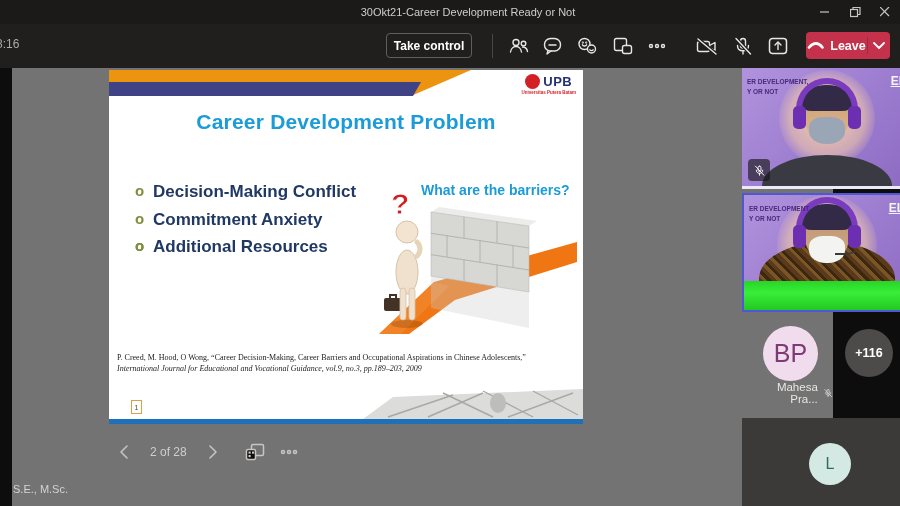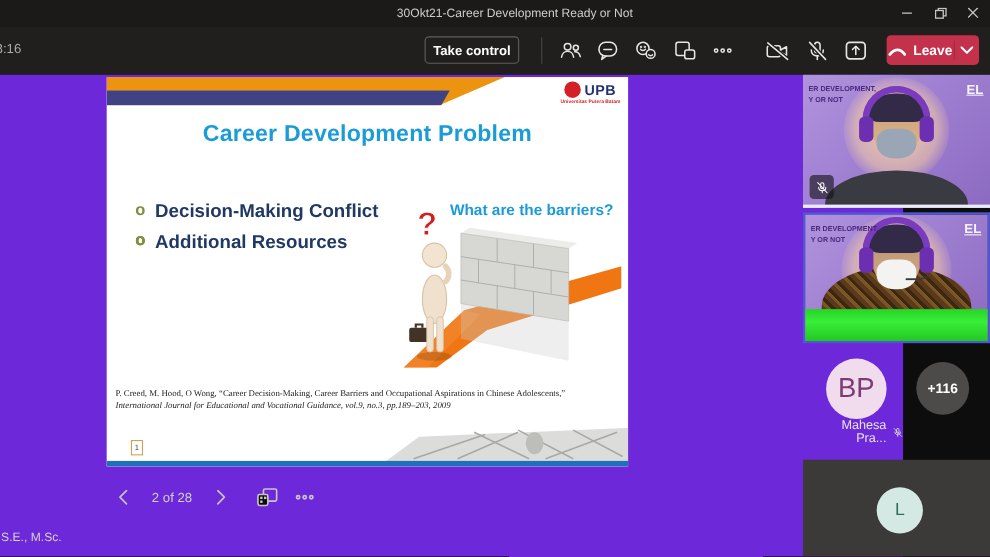--- a/index.html
+++ b/index.html
@@ -21,27 +21,27 @@
   .timer { position:absolute; left:-4px; top:13px; font-size:12px; color:#adaaa7; }
   .take-control { position:absolute; left:386px; top:9px; width:86px; height:25px;
     border:1px solid #605e5c; border-radius:4px; background:transparent; color:#ffffff;
     font-size:12px; font-weight:600; font-family:"Liberation Sans",sans-serif; }
   .tb-sep { position:absolute; left:492px; top:10px; width:1px; height:24px; background:#484644; }
   .tb-icon { position:absolute; top:10px; width:26px; height:24px; display:flex;
     align-items:center; justify-content:center; }
   .tb-icon svg { stroke:#e8e6e3; fill:none; stroke-width:1.4; stroke-linecap:round; stroke-linejoin:round; }
   .leave-btn { position:absolute; left:806px; top:8px; width:84px; height:27px;
     background:#c4314b; border-radius:4px; display:flex; align-items:center; color:#fff; }
-  .leave-main { flex:1; display:flex; align-items:center; justify-content:center; gap:6px;
+  .leave-main { flex:1; display:flex; justify-content:center; gap:6px;
     font-size:12.5px; font-weight:700; }
   .leave-sep { width:1px; height:17px; background:#a32940; }
   .leave-caret { width:22px; display:flex; align-items:center; justify-content:center; }
 
   
-  .stage { position:absolute; left:0; top:68px; width:821px; height:438px; background:#6d28d9; }
+  .stage { position:absolute; left:12px; top:68px; width:821px; height:438px; background:#737373; }
 
   
   .slide { position:absolute; left:97px; top:2px; width:474px; height:354px; background:#ffffff; overflow:hidden; }
   .hdr-orange { position:absolute; left:0; top:0; width:474px; height:26px; background:#ec9410;
     clip-path:polygon(0 0, 362px 0, 302px 100%, 0 100%); }
   .hdr-navy { position:absolute; left:0; top:12px; width:474px; height:14px; background:#3f4386;
     clip-path:polygon(0 0, 312px 0, 304px 100%, 0 100%); }
   .upb { position:absolute; right:7px; top:4px; text-align:center; }
   .upb-row { display:flex; align-items:center; gap:3px; justify-content:center; }
   .upb-mark { width:15px; height:15px; border-radius:50%; background:#d31f26; color:#fff;
@@ -249,21 +249,21 @@
           <div class="upb-mark"></div>
           <div class="upb-name">UPB</div>
         </div>
         <div class="upb-tag">Universitas Putera Batam</div>
       </div>
 
       <div class="slide-title">Career Development Problem</div>
 
       <ul class="bullets">
         <li><span class="mk">o</span><span>Decision-Making Conflict</span></li>
-        <li><span class="mk">o</span></li>
+        <li><span class="mk">o</span><span>Commitment Anxiety</span></li>
         <li><span class="mk">o</span></li>
         <li><span class="mk">o</span><span>Additional Resources</span></li>
       </ul>
 
       <div class="illus">
         <div class="illus-caption">What are the barriers?</div>
         <svg width="198" height="160" viewBox="0 0 198 160">
 
           <polygon points="0,158 55,106 198,66 198,86 76,124 30,158" fill="#ef7612"></polygon>
           <polygon points="0,158 55,106 70,110 22,158" fill="#f58d3a" opacity="0.5"></polygon>

